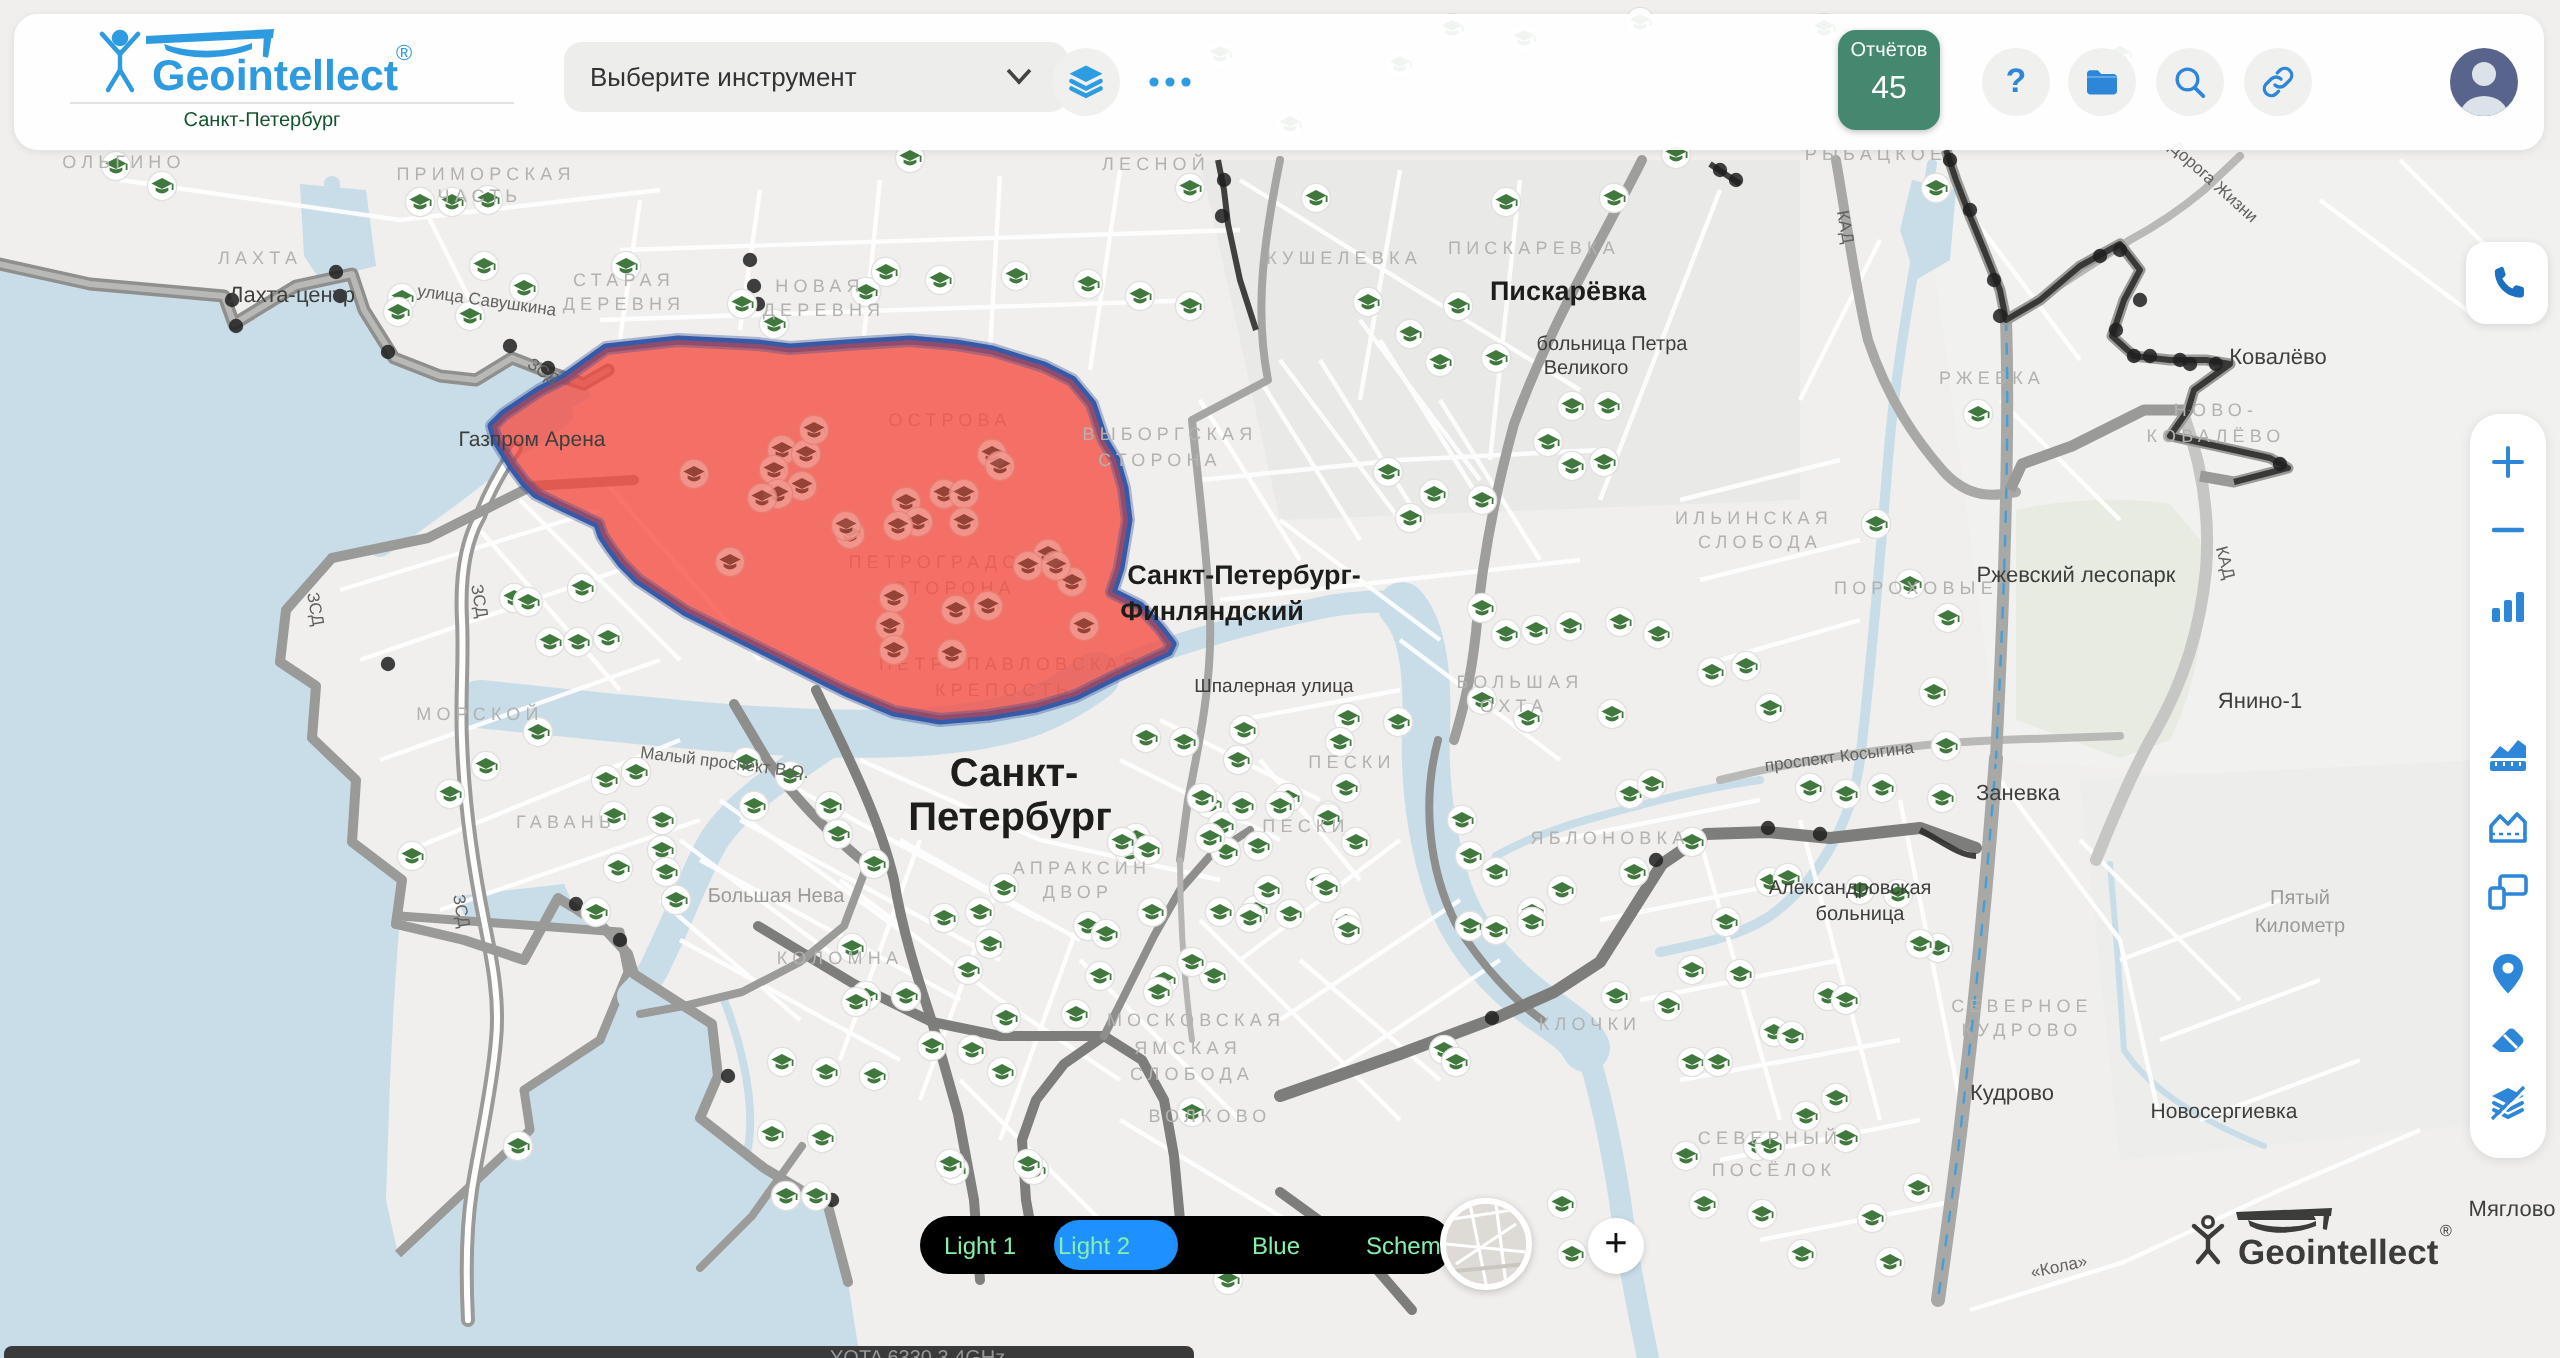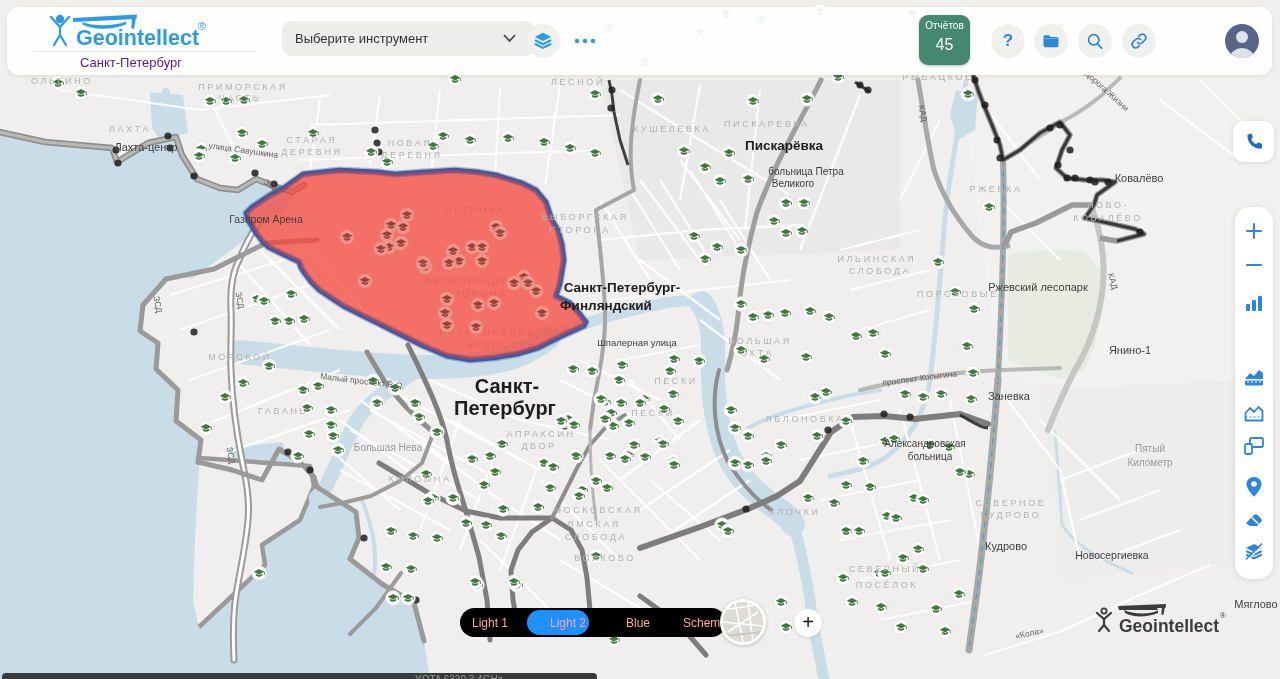--- a/index.html
+++ b/index.html
@@ -1,39 +1,39 @@
 <!DOCTYPE html>
 <html><head><meta charset="utf-8">
 <style>
 *{margin:0;padding:0;box-sizing:border-box;}
 html,body{width:1280px;height:679px;overflow:hidden;font-family:"Liberation Sans",sans-serif;background:#f0efed;}
 #stage{position:relative;width:1280px;height:679px;overflow:hidden;}
 #map{position:absolute;left:0;top:0;}
 
 #topbar{position:absolute;left:7px;top:7px;width:1265px;height:68px;background:rgba(255,255,255,.93);border-radius:12px;box-shadow:0 1px 4px rgba(0,0,0,.08);}
 #logo{position:absolute;left:23px;top:1px;width:232px;height:60px;}
-#logo .city{position:absolute;left:0;top:47px;width:202px;text-align:center;font-size:13px;color:#4c1d95;}
+#logo .city{position:absolute;left:0;top:47px;width:202px;text-align:center;font-size:10px;color:#14532d;}
 #logo .hr{position:absolute;left:5px;top:43px;width:222px;border-top:1px solid #e3e3e3;}
 #selbox{position:absolute;left:251px;top:14px;width:252px;height:35px;background:#ededec;border-radius:9px;margin-left:24px;}
 #selbox span{position:absolute;left:13px;top:10px;font-size:13px;color:#333;}
 #selbox svg{position:absolute;right:18px;top:13px;}
 .cbtn{position:absolute;top:17px;width:34px;height:34px;border-radius:50%;background:#f0f0ef;display:flex;align-items:center;justify-content:center;}
 #lay{left:519px;}
 #dots{position:absolute;left:567px;top:29px;width:24px;height:10px;}
 #rep{position:absolute;left:912px;top:8px;width:51px;height:50px;background:#44886f;border-radius:9px;color:#fff;text-align:center;box-shadow:0 1px 3px rgba(0,0,0,.25);}
 #rep .t1{font-size:10px;margin-top:5px;}
 #rep .t2{font-size:16px;font-weight:400;line-height:28px;}
 #b1{left:984px;} #b2{left:1027px;} #b3{left:1071px;} #b4{left:1115px;}
 #avatar{position:absolute;left:1218px;top:17px;width:34px;height:34px;border-radius:50%;background:#59648c;overflow:hidden;}
 
 #phonebtn{position:absolute;left:1233px;top:121px;width:41px;height:41px;background:#fff;border-radius:10px;box-shadow:0 1px 5px rgba(0,0,0,.12);display:flex;align-items:center;justify-content:center;}
 #sidepanel{position:absolute;left:1235px;top:207px;width:38px;height:372px;background:rgba(255,255,255,.98);border-radius:15px;box-shadow:0 1px 6px rgba(0,0,0,.1);}
 .sic{position:absolute;left:50%;transform:translateX(-50%);}
 
-#switch{position:absolute;left:460px;top:608px;width:266px;height:29px;background:#000;border-radius:15px;color:#fca5a5;font-size:12px;text-align:right;}
+#switch{position:absolute;left:460px;top:608px;width:266px;height:29px;background:#000;border-radius:15px;color:#86efac;font-size:12px;text-align:right;}
 #switch .it{position:absolute;top:8px;}
 #lpill{position:absolute;left:67px;top:2px;width:62px;height:25px;background:#1e90ff;border-radius:13px;}
 #thumb{position:absolute;left:720px;top:599px;width:46px;height:46px;border-radius:50%;background:#dedad5;border:3px solid #fff;box-shadow:0 1px 4px rgba(0,0,0,.2);overflow:hidden;}
 #plus{position:absolute;left:794px;top:609px;width:28px;height:28px;border-radius:50%;background:#fff;box-shadow:0 1px 3px rgba(0,0,0,.15);text-align:center;font-size:20px;line-height:27px;color:#111;}
 
 #footer{position:absolute;left:0;top:648px;width:1280px;height:25px;background:#f7fafc;border-top:1px solid #ebeef0;border-radius:8px 8px 0 0;font-size:10px;color:#555;text-align:center;line-height:25px;}
 #footer a{color:#3e8ed7;text-decoration:none;}
 #dark{position:absolute;left:2px;top:673px;width:595px;height:6px;background:#3a3a3a;border-radius:4px 4px 0 0;overflow:hidden;color:#999;font-size:10px;}
 #dark span{position:absolute;left:413px;top:1px;}
 </style></head>
@@ -706,21 +706,21 @@
   <path d="M4,9.5 L11,13 L18,9.5" stroke="#2d86d8" stroke-width="2" fill="none" stroke-linecap="round"></path>
   <path d="M4,13 L11,16.5 L18,13" stroke="#2d86d8" stroke-width="2" fill="none" stroke-linecap="round"></path>
   <path d="M3,17.5 L19,1.5" stroke="#2d86d8" stroke-width="1.6"></path>
   <path d="M4.2,18.6 L20.2,2.6" stroke="#fff" stroke-width="1.2"></path>
  </svg>
 </div>
 
 <div id="switch">
  <div id="lpill"></div>
  <span class="it" style="left:12px;">Light 1</span>
- <span class="it" style="left:90px;">Light 2</span>
+ <span class="it" style="left:69px;">Light 2</span>
  <span class="it" style="left:166px;">Blue</span>
  <span class="it" style="left:207px;margin-left:16px;">Scheme</span>
 </div>
 <div id="thumb">
  <svg width="40" height="40">
         <rect width="40" height="40" fill="#dedad5"></rect>
  <path d="M5,30 L35,10 M0,20 L40,24 M12,0 L20,40 M25,0 L30,40 M0,8 L40,2" stroke="#fff" stroke-width="1.6"></path>
  <path d="M0,34 L40,30" stroke="#cac6c0" stroke-width="2"></path>
       </svg>
 </div>

